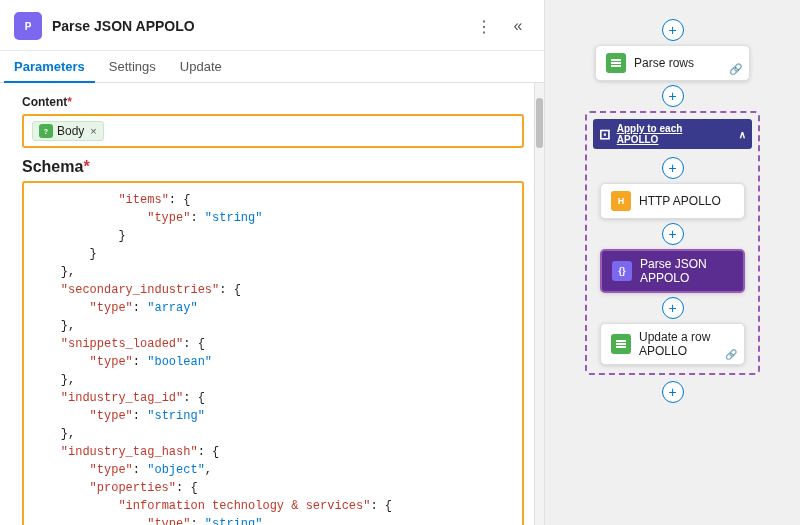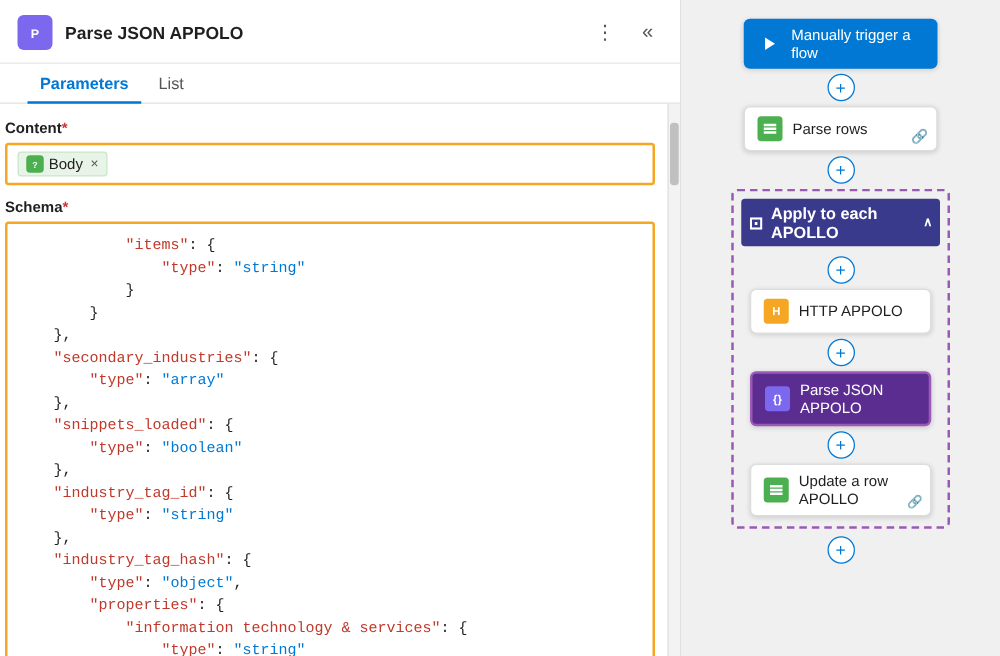--- a/index.html
+++ b/index.html
@@ -56,42 +56,42 @@
       justify-content: center;
       cursor: pointer;
       color: #555;
       font-size: 16px;
       border-radius: 3px;
     }
 
     
     .tabs {
       display: flex;
-      padding: 0 22px;
+      padding: 0 4px;
       border-bottom: 1px solid #e0e0e0;
       gap: 4px;
     }
 
     .tab {
       padding: 8px 10px 7px 10px;
       font-size: 13px;
       cursor: pointer;
       color: #555;
       border-bottom: 2px solid transparent;
       margin-bottom: -1px;
     }
     .tab.active {
       color: #0078d4;
       border-bottom: 2px solid #0078d4;
       font-weight: 600;
     }
 
     
     .form-area {
-      padding: 12px 4px;
+      padding: 12px 22px;
       overflow-y: auto;
       flex: 1;
       position: relative;
     }
 
     .form-area::-webkit-scrollbar { width: 6px; }
     .form-area::-webkit-scrollbar-thumb { background: #ccc; border-radius: 3px; }
 
     .field-label {
       font-size: 12px;
@@ -141,21 +141,21 @@
 
     .tag-close {
       cursor: pointer;
       color: #555;
       font-size: 11px;
       margin-left: 2px;
     }
 
     
     .schema-label {
-      font-size: 12px;
+      font-size: 16px;
       font-weight: 600;
       color: #1f1f1f;
       margin-bottom: 5px;
     }
 
     .schema-box {
       border: 2px solid #f5a623;
       border-radius: 3px;
       padding: 8px;
       font-family: 'Consolas', 'Courier New', monospace;
@@ -300,21 +300,22 @@
     </div>
     <span class="panel-title">Parse JSON APPOLO</span>
     <div class="header-icons">
       <div class="header-icon-btn">⋮</div>
       <div class="header-icon-btn">«</div>
     </div>
   </div>
 
   <div class="tabs">
     <div class="tab active">Parameters</div>
-    <div class="tab">List</div>
+    <div class="tab">Settings</div>
+    <div class="tab">Update</div>
   </div>
 
   <div class="form-area" style="position:relative; padding-right: 20px;">
 
     <div class="field-label">
       <span>Content</span><span class="required">*</span>
     </div>
     <div class="content-field">
       <div class="body-tag">
         <div class="body-tag-icon">
@@ -357,28 +358,20 @@
 
     <div style="position: absolute; right: 0; top: 0; width: 10px; height: 100%; background: #f3f3f3; border-left: 1px solid #e0e0e0;">
       <div style="position: absolute; top: 15px; right: 1px; width: 7px; height: 50px; background: #c0c0c0; border-radius: 3px;"></div>
     </div>
   </div>
 </div>
 
 <div class="right-panel">
 
   <div class="flow-node">
-    <div class="node-box trigger">
-      <div class="node-icon blue-icon">
-        <svg width="12" height="12" viewBox="0 0 12 12" fill="none">
-            <polygon points="3,1 11,6 3,11" fill="white"></polygon>
-          </svg>
-      </div>
-      <span class="node-label">Manually trigger a flow</span>
-    </div>
     <div class="plus-btn">+</div>
   </div>
 
   <div class="flow-node">
     <div class="node-box list-rows" style="position:relative;">
       <div class="node-icon green-icon">
         <svg width="12" height="12" viewBox="0 0 12 12">
             <rect x="1" y="2" width="10" height="2" fill="white"></rect>
             <rect x="1" y="5" width="10" height="2" fill="white"></rect>
             <rect x="1" y="8" width="10" height="2" fill="white"></rect>
@@ -389,30 +382,30 @@
     </div>
     <div class="plus-btn">+</div>
   </div>
 
   <div class="flow-node">
     <div class="apply-each-container">
 
       <div class="apply-each-header">
         <div style="display:flex; align-items:center; gap:6px;">
           <span style="font-size:14px;">⊡</span>
-          <span style="font-size:13px;">Apply to each<br>APOLLO</span>
+          <span style="font-size:10px;text-decoration:underline;">Apply to each<br>APOLLO</span>
         </div>
         <span class="expand-icon">∧</span>
       </div>
 
       <div class="plus-btn" style="margin: 2px 0;">+</div>
 
       <div class="node-box http" style="width:145px; margin: 2px 0;">
         <div class="node-icon orange-http" style="font-size:9px; font-weight:bold; color:white; background:#f5a623; border-radius:3px;">H</div>
-        <span class="node-label">HTTP APPOLO</span>
+        <span class="node-label">HTTP APOLLO</span>
       </div>
 
       <div class="plus-btn" style="margin: 2px 0;">+</div>
 
       <div class="node-box parse-json" style="width:145px; margin: 2px 0; background:#5C2D91;">
         <div class="node-icon" style="background:#7B68EE; font-size:9px; color:white; border-radius:3px; width:20px; height:20px; display:flex; align-items:center; justify-content:center;">{}</div>
         <span class="node-label">Parse JSON APPOLO</span>
       </div>
 
       <div class="plus-btn" style="margin: 2px 0;">+</div>

